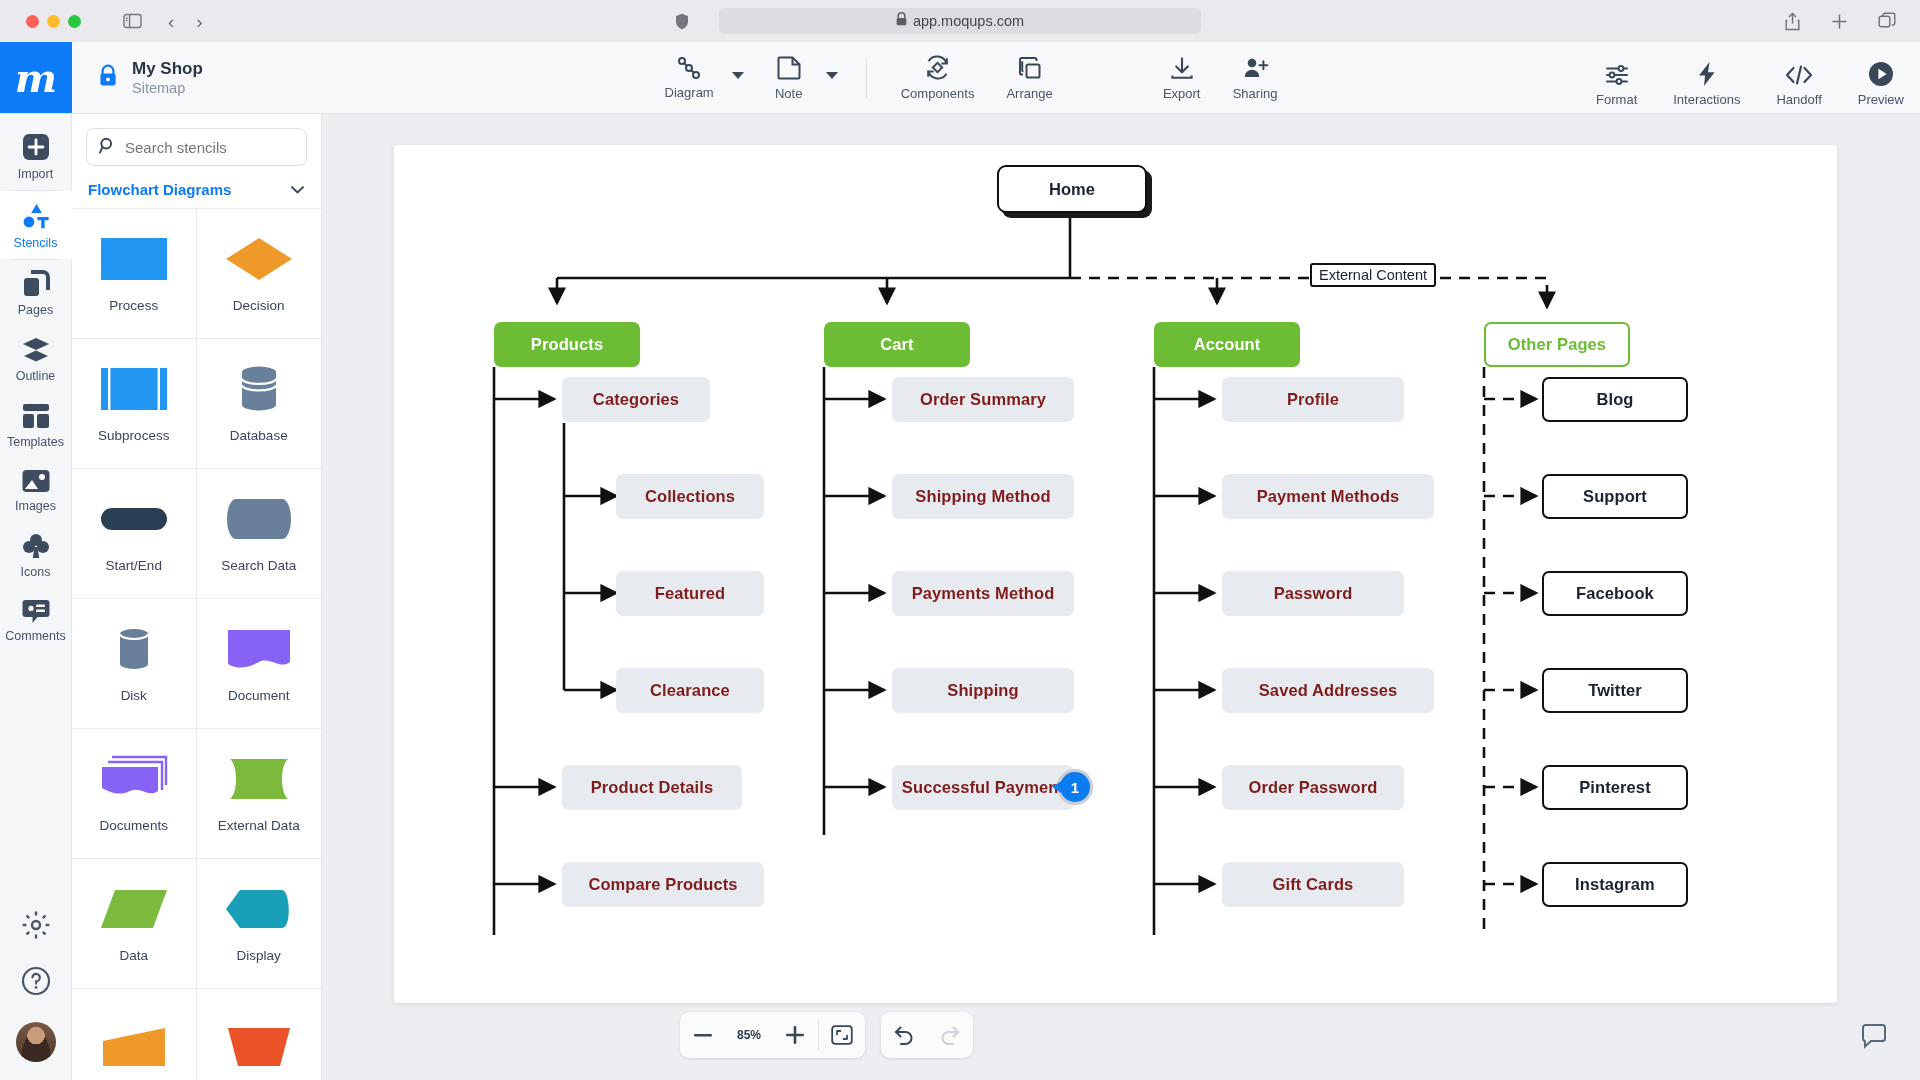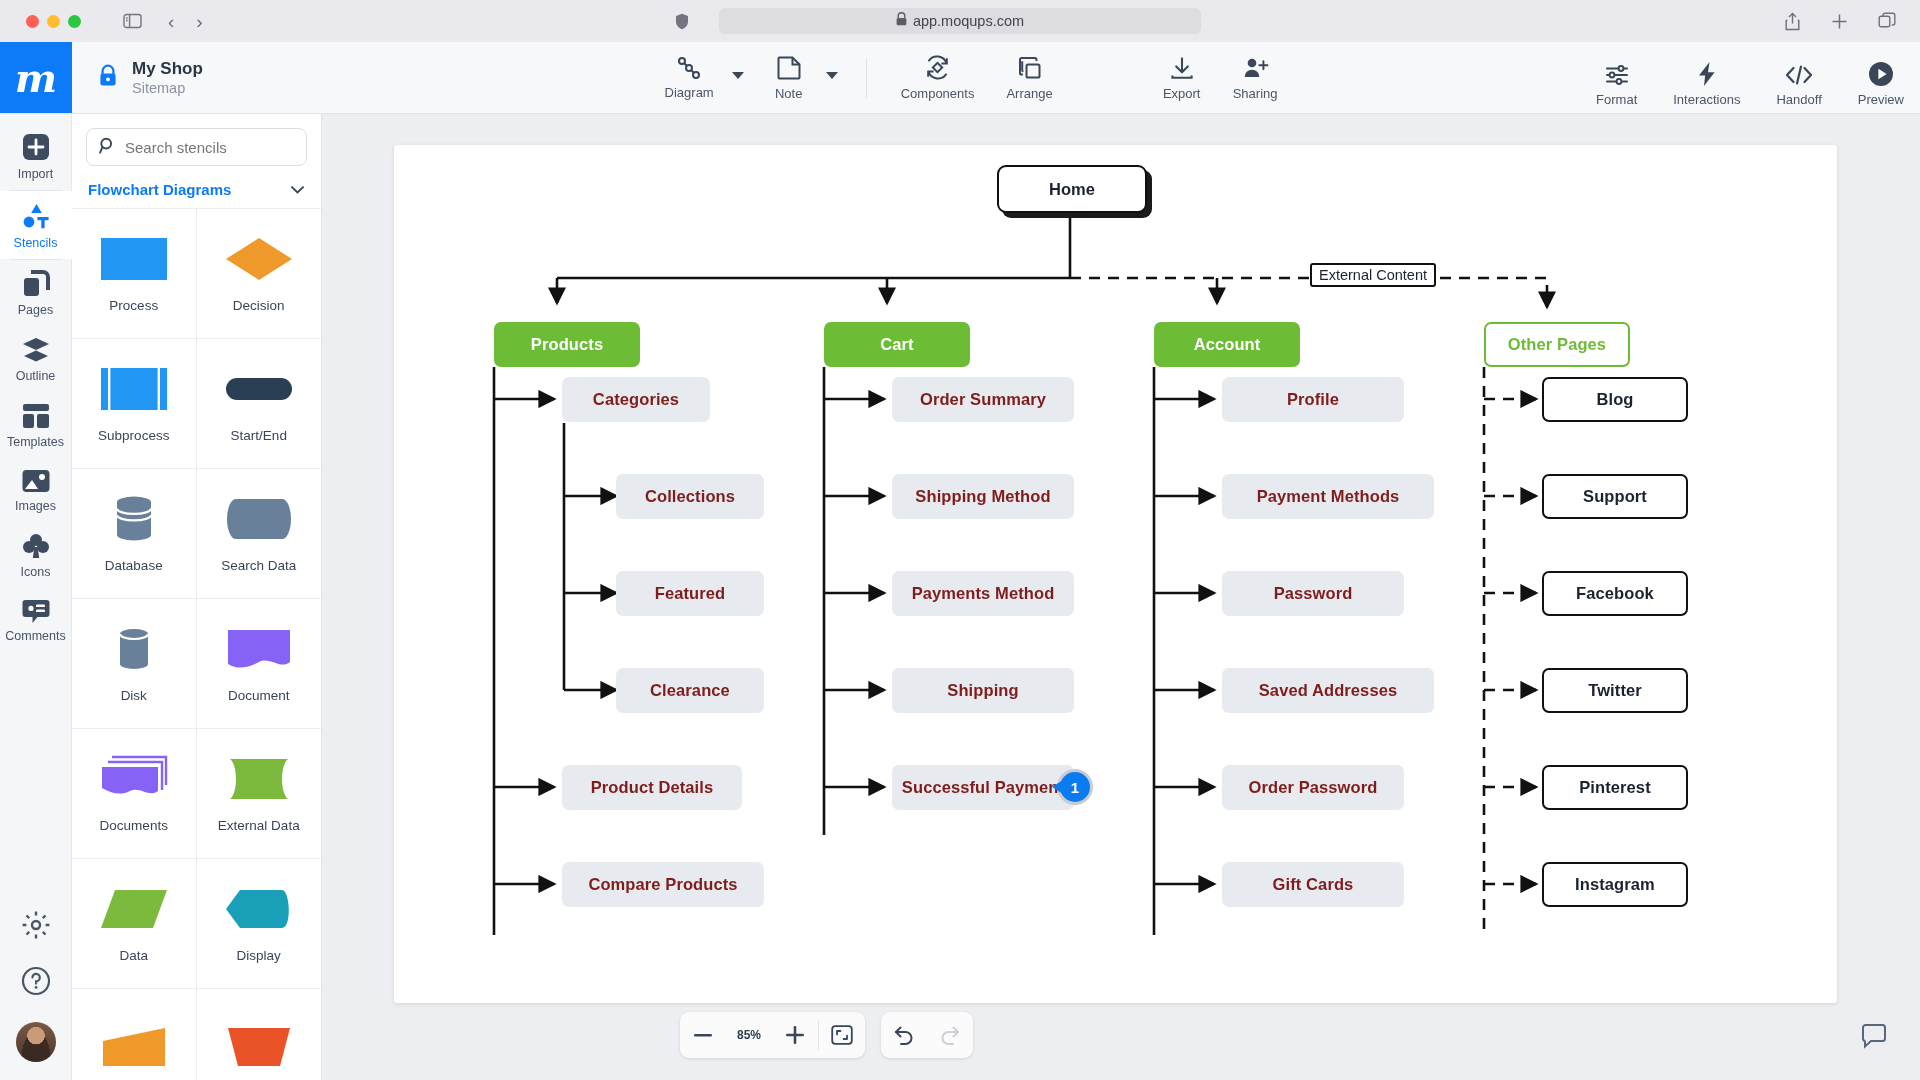--- a/index.html
+++ b/index.html
@@ -425,42 +425,42 @@
             <svg width="70" height="46">
               <rect x="2" y="2" width="66" height="42" fill="#2196f3"></rect>
               <rect x="9" y="2" width="2.4" height="42" fill="#fff"></rect>
               <rect x="58.6" y="2" width="2.4" height="42" fill="#fff"></rect>
             </svg>
           </div>
         <span class="clbl">Subprocess</span>
       </div>
       <div class="cell">
         <div class="shape">
-            <svg width="70" height="46">
-              <rect x="2" y="12" width="66" height="22" rx="11" fill="#2a3f53"></rect>
-            </svg>
-          </div>
-        <span class="clbl">Start/End</span>
-      </div>
-
-      <div class="cell">
-        <div class="shape">
             <svg width="70" height="48">
               <g fill="#68809a">
                 <ellipse cx="35" cy="7" rx="17" ry="5.4"></ellipse>
                 <rect x="18" y="7" width="34" height="33"></rect>
                 <ellipse cx="35" cy="40" rx="17" ry="5.4"></ellipse>
               </g>
               <g stroke="#fff" stroke-width="2.3" fill="none">
                 <path d="M18 13.5a17 5.4 0 0 0 34 0"></path>
                 <path d="M18 20a17 5.4 0 0 0 34 0"></path>
               </g>
             </svg>
           </div>
         <span class="clbl">Database</span>
+      </div>
+
+      <div class="cell">
+        <div class="shape">
+            <svg width="70" height="46">
+              <rect x="2" y="12" width="66" height="22" rx="11" fill="#2a3f53"></rect>
+            </svg>
+          </div>
+        <span class="clbl">Start/End</span>
       </div>
       <div class="cell">
         <div class="shape">
             <svg width="70" height="46">
               <path d="M12 3h46a9 20 0 0 1 0 40H12a9 20 0 0 1 0-40z" fill="#68809a"></path>
             </svg>
           </div>
         <span class="clbl">Search Data</span>
       </div>
 

